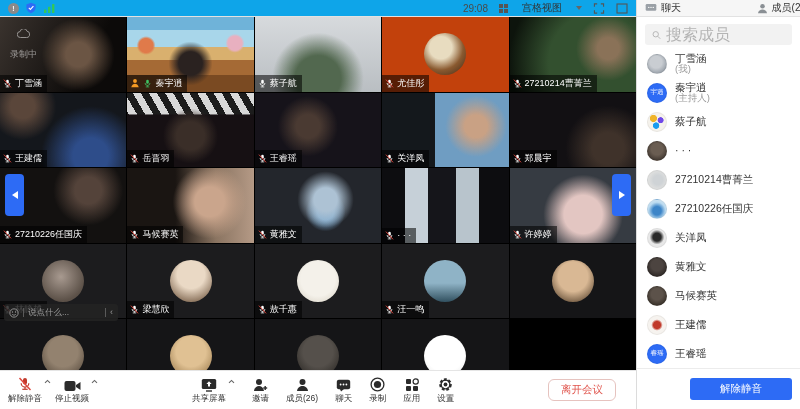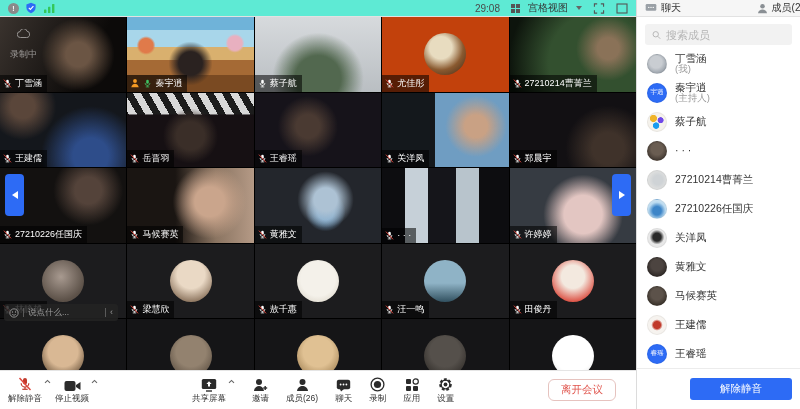--- a/index.html
+++ b/index.html
@@ -2,28 +2,28 @@
 <html><head>
 <meta charset="utf-8">
 <style>
   * { margin:0; padding:0; box-sizing:border-box; }
   html,body { width:800px; height:409px; overflow:hidden; }
   body { font-family:"Liberation Sans", sans-serif; background:#fff; }
   .app { width:800px; height:409px; display:flex; position:relative; }
   .left-col { width:636px; height:409px; display:flex; flex-direction:column; }
 
   
-  .topbar { height:17px; background:#5eead4; border-bottom:1px solid #e2e2e2;
+  .topbar { height:17px; background:#0ea5e9; border-bottom:1px solid #e2e2e2;
     display:flex; align-items:center; padding:0 8px; flex:none; }
   .topbar-left { display:flex; align-items:center; gap:6px; }
   .tb-circle { width:11px; height:11px; border-radius:50%; background:#8a8a8a; color:#fff;
     font-size:7px; line-height:11px; text-align:center; font-weight:bold; }
   .topbar-right { margin-left:auto; display:flex; align-items:center; gap:11px; }
   .timer { font-size:10px; color:#4a4a4a; }
-  .view-btn { display:flex; align-items:center; gap:8px; font-size:10px; color:#333; }
+  .view-btn { display:flex; align-items:center; gap:14px; font-size:10px; color:#333; }
   .caret-down { width:0; height:0; border-left:3px solid transparent; border-right:3px solid transparent;
     border-top:4px solid #666; }
   .icon-btn { display:flex; align-items:center; }
 
   
   .video-area { position:relative; height:353px; background:#111; overflow:hidden; flex:none; }
   .grid { display:grid; grid-template-columns:repeat(5,1fr); grid-auto-rows:74.5px;
     gap:1px; background:#000; width:100%; }
   .tile { position:relative; background:#1a1a1a; overflow:hidden; }
   .tile-label { position:absolute; left:0; bottom:0; display:flex; align-items:center; gap:3px;
@@ -99,21 +99,21 @@
   
   .sidebar { width:164px; height:409px; background:#fff; border-left:1px solid #dcdcdc;
     display:flex; flex-direction:column; }
   .sb-header { height:17px; background:#f6f6f6; border-bottom:1px solid #e2e2e2;
     display:flex; align-items:center; padding:0 0 0 8px; flex:none; }
   .sb-tab { display:flex; align-items:center; gap:4px; font-size:10px; color:#333; }
   .sb-tab.members { margin-left:auto; margin-right:-6px; }
   .search-wrap { padding:7px 8px 4px 8px; flex:none; }
   .search-box { height:21px; background:#f2f2f2; border-radius:3px; display:flex; align-items:center;
     gap:5px; padding:0 7px; }
-  .search-box input { border:none; outline:none; background:transparent; font-size:11px; width:100%;
+  .search-box input { border:none; outline:none; background:transparent; font-size:16px; width:100%;
     color:#333; font-family:"Liberation Sans",sans-serif; }
   .search-box input::placeholder { color:#b4b4b4; }
   .member-list { flex:1; overflow:hidden; }
   .member { height:29px; display:flex; align-items:center; gap:8px; padding:0 10px; }
   .m-avatar { width:20px; height:20px; border-radius:50%; flex:none; display:flex;
     align-items:center; justify-content:center; border:1px solid rgba(0,0,0,0.05); }
   .m-avatar-text { color:#fff; font-size:6.5px; }
   .m-name { font-size:10.5px; color:#333; line-height:1.15; white-space:nowrap; }
   .m-sub { font-size:9.5px; color:#9a9a9a; line-height:1.15; }
   .mav-p1{background:radial-gradient(circle at 45% 40%,#c9cdd2 0 40%,#7e8893);}
@@ -440,34 +440,20 @@
       <svg class="mic-svg" viewBox="0 0 14 14">
         <rect x="5" y="1" width="4" height="6.5" rx="2" fill="currentColor"></rect>
         <path d="M3.2 6.2a3.8 3.8 0 0 0 7.6 0" fill="none" stroke="currentColor" stroke-width="1.2"></path>
         <line x1="7" y1="10" x2="7" y2="12" stroke="currentColor" stroke-width="1.2"></line>
         <line x1="4.3" y1="12.3" x2="9.7" y2="12.3" stroke="currentColor" stroke-width="1.2"></line>
         <line class="slash" x1="1.5" y1="1" x2="12.5" y2="13" stroke="#e0493f" stroke-width="1.5"></line>
       </svg>
       <span class="tname">汪一鸣</span>
     </div>
   </div>
-          <div class="tile v-av">
-    <div class="avatar-circle av-red"></div>
-    <div class="tile-label">
-
-      <svg class="mic-svg" viewBox="0 0 14 14">
-        <rect x="5" y="1" width="4" height="6.5" rx="2" fill="currentColor"></rect>
-        <path d="M3.2 6.2a3.8 3.8 0 0 0 7.6 0" fill="none" stroke="currentColor" stroke-width="1.2"></path>
-        <line x1="7" y1="10" x2="7" y2="12" stroke="currentColor" stroke-width="1.2"></line>
-        <line x1="4.3" y1="12.3" x2="9.7" y2="12.3" stroke="currentColor" stroke-width="1.2"></line>
-        <line class="slash" x1="1.5" y1="1" x2="12.5" y2="13" stroke="#e0493f" stroke-width="1.5"></line>
-      </svg>
-      <span class="tname">田俊丹</span>
-    </div>
-  </div>
           <div class="tile v-av2">
     <div class="avatar-circle av-meme"></div>
 
   </div>
           <div class="tile v-av2">
     <div class="avatar-circle av-p2"></div>
 
   </div>
           <div class="tile v-av2">
     <div class="avatar-circle av-cat"></div>

